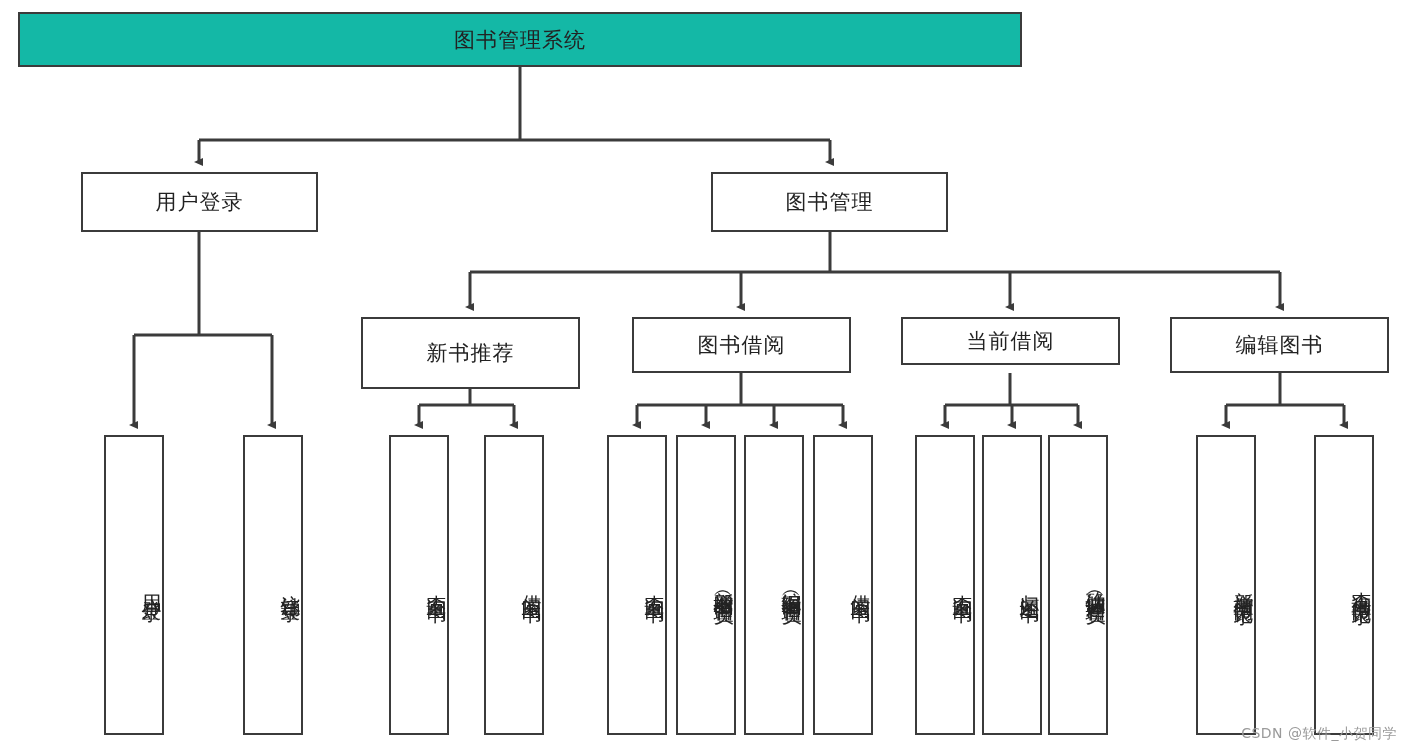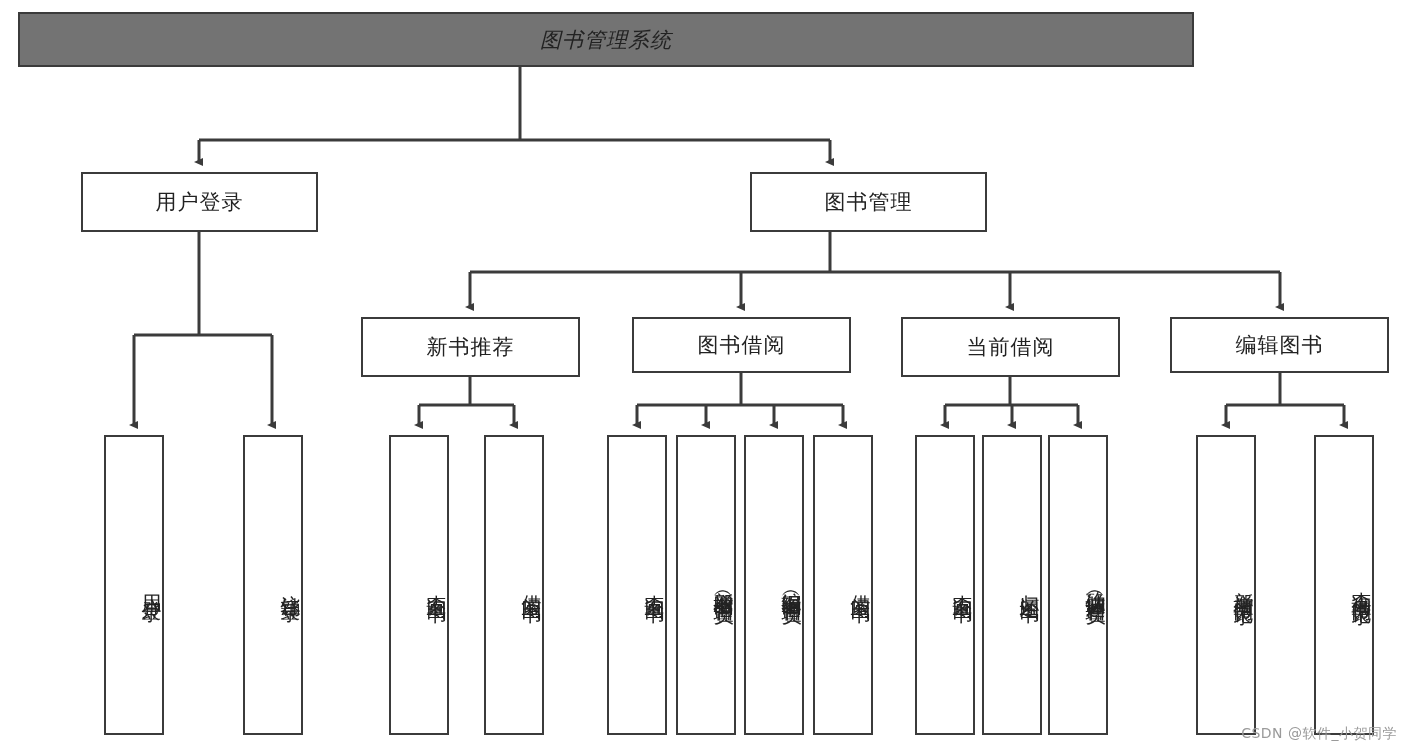--- a/index.html
+++ b/index.html
@@ -119,38 +119,38 @@
       <path d="M1012,405 L1012,425" marker-end="url(#arrow)"></path>
       <path d="M1078,405 L1078,425" marker-end="url(#arrow)"></path>
 
       <path d="M1280,373 L1280,405"></path>
       <path d="M1226,405 L1344,405"></path>
       <path d="M1226,405 L1226,425" marker-end="url(#arrow)"></path>
       <path d="M1344,405 L1344,425" marker-end="url(#arrow)"></path>
     </g>
   </svg>
 
-  <div class="node horizontal" style="left: 18px; top: 12px; width: 1176px; height: 55px; border-color: rgb(59, 59, 59); background: #737373; color: rgb(34, 34, 34); font-style: italic;">
+  <div class="node horizontal" style="left: 18px; top: 12px; width: 1004px; height: 55px; border-color: rgb(59, 59, 59); background: #14b8a6; color: rgb(34, 34, 34);">
     <span class="node-label">图书管理系统</span>
   </div>
 
   <div class="node horizontal" style="left: 81px; top: 172px; width: 237px; height: 60px; border-color: rgb(59, 59, 59); background: rgb(255, 255, 255); color: rgb(34, 34, 34);">
     <span class="node-label">用户登录</span>
   </div>
-  <div class="node horizontal" style="left: 711px; top: 172px; width: 237px; height: 60px; border-color: rgb(59, 59, 59); background: rgb(255, 255, 255); color: rgb(34, 34, 34); margin-left: 39px;">
+  <div class="node horizontal" style="left: 711px; top: 172px; width: 237px; height: 60px; border-color: rgb(59, 59, 59); background: rgb(255, 255, 255); color: rgb(34, 34, 34);">
     <span class="node-label">图书管理</span>
   </div>
 
-  <div class="node horizontal" style="left: 361px; top: 317px; width: 219px; height: 60px; border-color: rgb(59, 59, 59); background: rgb(255, 255, 255); color: rgb(34, 34, 34); text-align: center;">
+  <div class="node horizontal" style="left: 361px; top: 317px; width: 219px; height: 72px; border-color: rgb(59, 59, 59); background: rgb(255, 255, 255); color: rgb(34, 34, 34); text-align: center;">
     <span class="node-label">新书推荐</span>
   </div>
   <div class="node horizontal" style="left: 632px; top: 317px; width: 219px; height: 56px; border-color: rgb(59, 59, 59); background: rgb(255, 255, 255); color: rgb(34, 34, 34);">
     <span class="node-label">图书借阅</span>
   </div>
-  <div class="node horizontal" style="left: 901px; top: 317px; width: 219px; height: 60px; border-color: rgb(59, 59, 59); background: rgb(255, 255, 255); color: rgb(34, 34, 34);">
+  <div class="node horizontal" style="left: 901px; top: 317px; width: 219px; height: 48px; border-color: rgb(59, 59, 59); background: rgb(255, 255, 255); color: rgb(34, 34, 34);">
     <span class="node-label">当前借阅</span>
   </div>
   <div class="node horizontal" style="left: 1170px; top: 317px; width: 219px; height: 56px; border-color: rgb(59, 59, 59); background: rgb(255, 255, 255); color: rgb(34, 34, 34);">
     <span class="node-label">编辑图书</span>
   </div>
 
   <div class="node vertical" style="left: 104px; top: 435px; width: 60px; height: 300px; border-color: rgb(59, 59, 59); background: rgb(255, 255, 255); color: rgb(34, 34, 34);">
     <span class="node-label">用户登录</span>
   </div>
   <div class="node vertical" style="left: 243px; top: 435px; width: 60px; height: 300px; border-color: rgb(59, 59, 59); background: rgb(255, 255, 255); color: rgb(34, 34, 34);">

